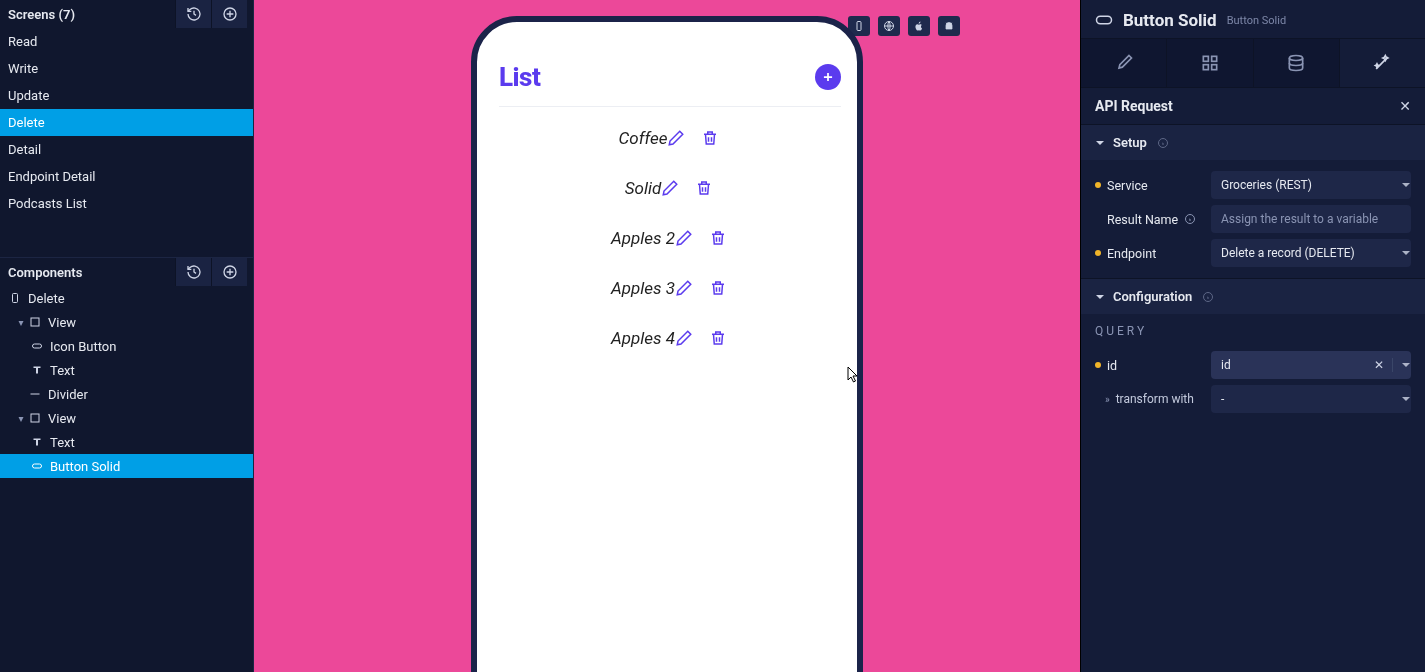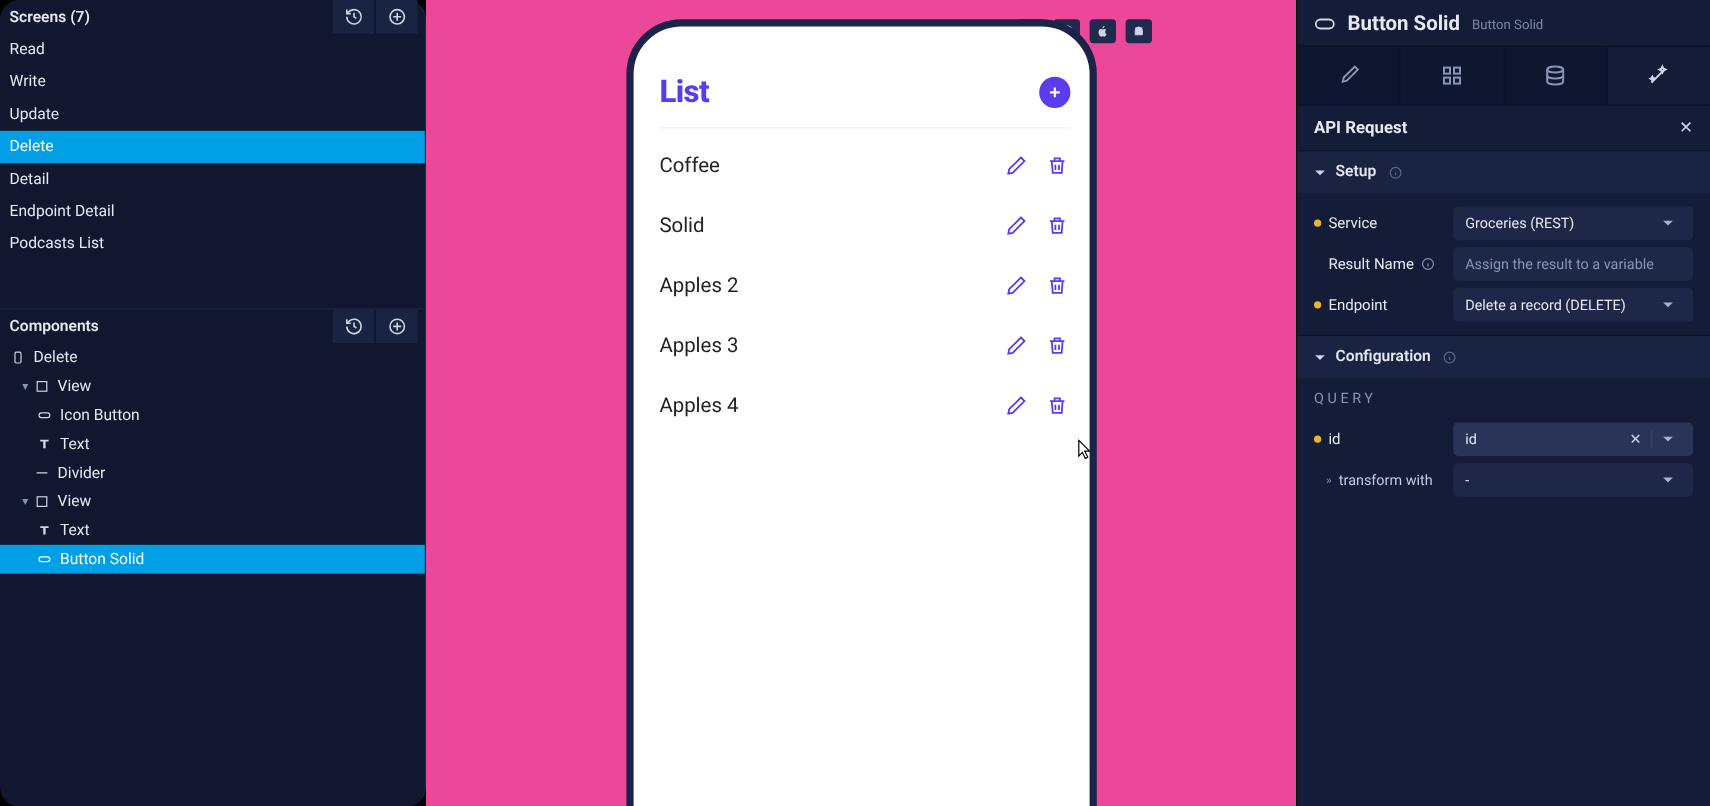--- a/index.html
+++ b/index.html
@@ -8,26 +8,25 @@
     font-family: -apple-system, BlinkMacSystemFont, "Segoe UI", Roboto, Helvetica, Arial, sans-serif;
     background: #000;
     color: #e6e9f0;
     font-size: 13px;
     overflow: hidden;
   }
   .app { display: flex; width: 100%; height: 100%; }
 
   
   .left {
-    width: 355px;
+    width: 254px;
     background: #10172e;
     display: flex;
     flex-direction: column;
     border-right: 1px solid #1c2543;
-    border-radius: 16px;
   }
   .panel-header {
     display: flex; align-items: center; justify-content: space-between;
     height: 28px;
     padding: 0 6px 0 6px;
     font-weight: 600;
   }
   .panel-header .title { padding-left: 2px; }
   .panel-header .actions { display: flex; gap: 0; }
   .icon-btn {
@@ -112,22 +111,23 @@
   }
   .fab {
     width: 26px; height: 26px; border-radius: 50%;
     background: #5B3BEE;
     display: flex; align-items: center; justify-content: center;
     cursor: pointer;
   }
   .fab svg { width: 14px; height: 14px; }
   .list-rows { margin-top: 6px; }
   .list-row {
-    display: flex; align-items: center; justify-content: space-between;
+    display: flex; align-items: center; justify-content: center;
     height: 50px;
+    font-style: italic;
   }
   .row-label { font-size: 17px; color: #222; }
   .row-actions { display: flex; gap: 16px; padding-right: 2px; }
   .row-actions svg { width: 18px; height: 18px; cursor: pointer; }
   .cursor-arrow {
     position: absolute;
     top: 366px; left: calc(50% + 180px);
     width: 12px; height: 18px;
     pointer-events: none;
   }
@@ -190,21 +190,21 @@
   .form-row .label { font-size: 12.5px; display: flex; align-items: center; gap: 6px; justify-content: center; }
   .form-row .label.indent { padding-left: 10px; font-size: 12px; color: #c3cadd; }
   .dot { width: 6px; height: 6px; background: #f0b429; border-radius: 50%; display: inline-block; }
   .angle { color: #8a94b3; font-size: 10px; }
 
   .select {
     width: 200px; height: 28px;
     background: #1e2748;
     border-radius: 4px;
     display: flex; align-items: center; justify-content: space-between;
-    padding: 0 16px 0 10px;
+    padding: 0 0 0 10px;
     font-size: 12px;
     cursor: pointer;
   }
   .select.darker { background: #2a3358; }
   .select svg { width: 10px; height: 10px; opacity: .8; }
   .select .inner-actions { display: flex; align-items: center; gap: 8px; }
   .select .divider-v { width: 1px; height: 14px; background: #3a4668; }
 
   .input {
     width: 200px; height: 28px;

